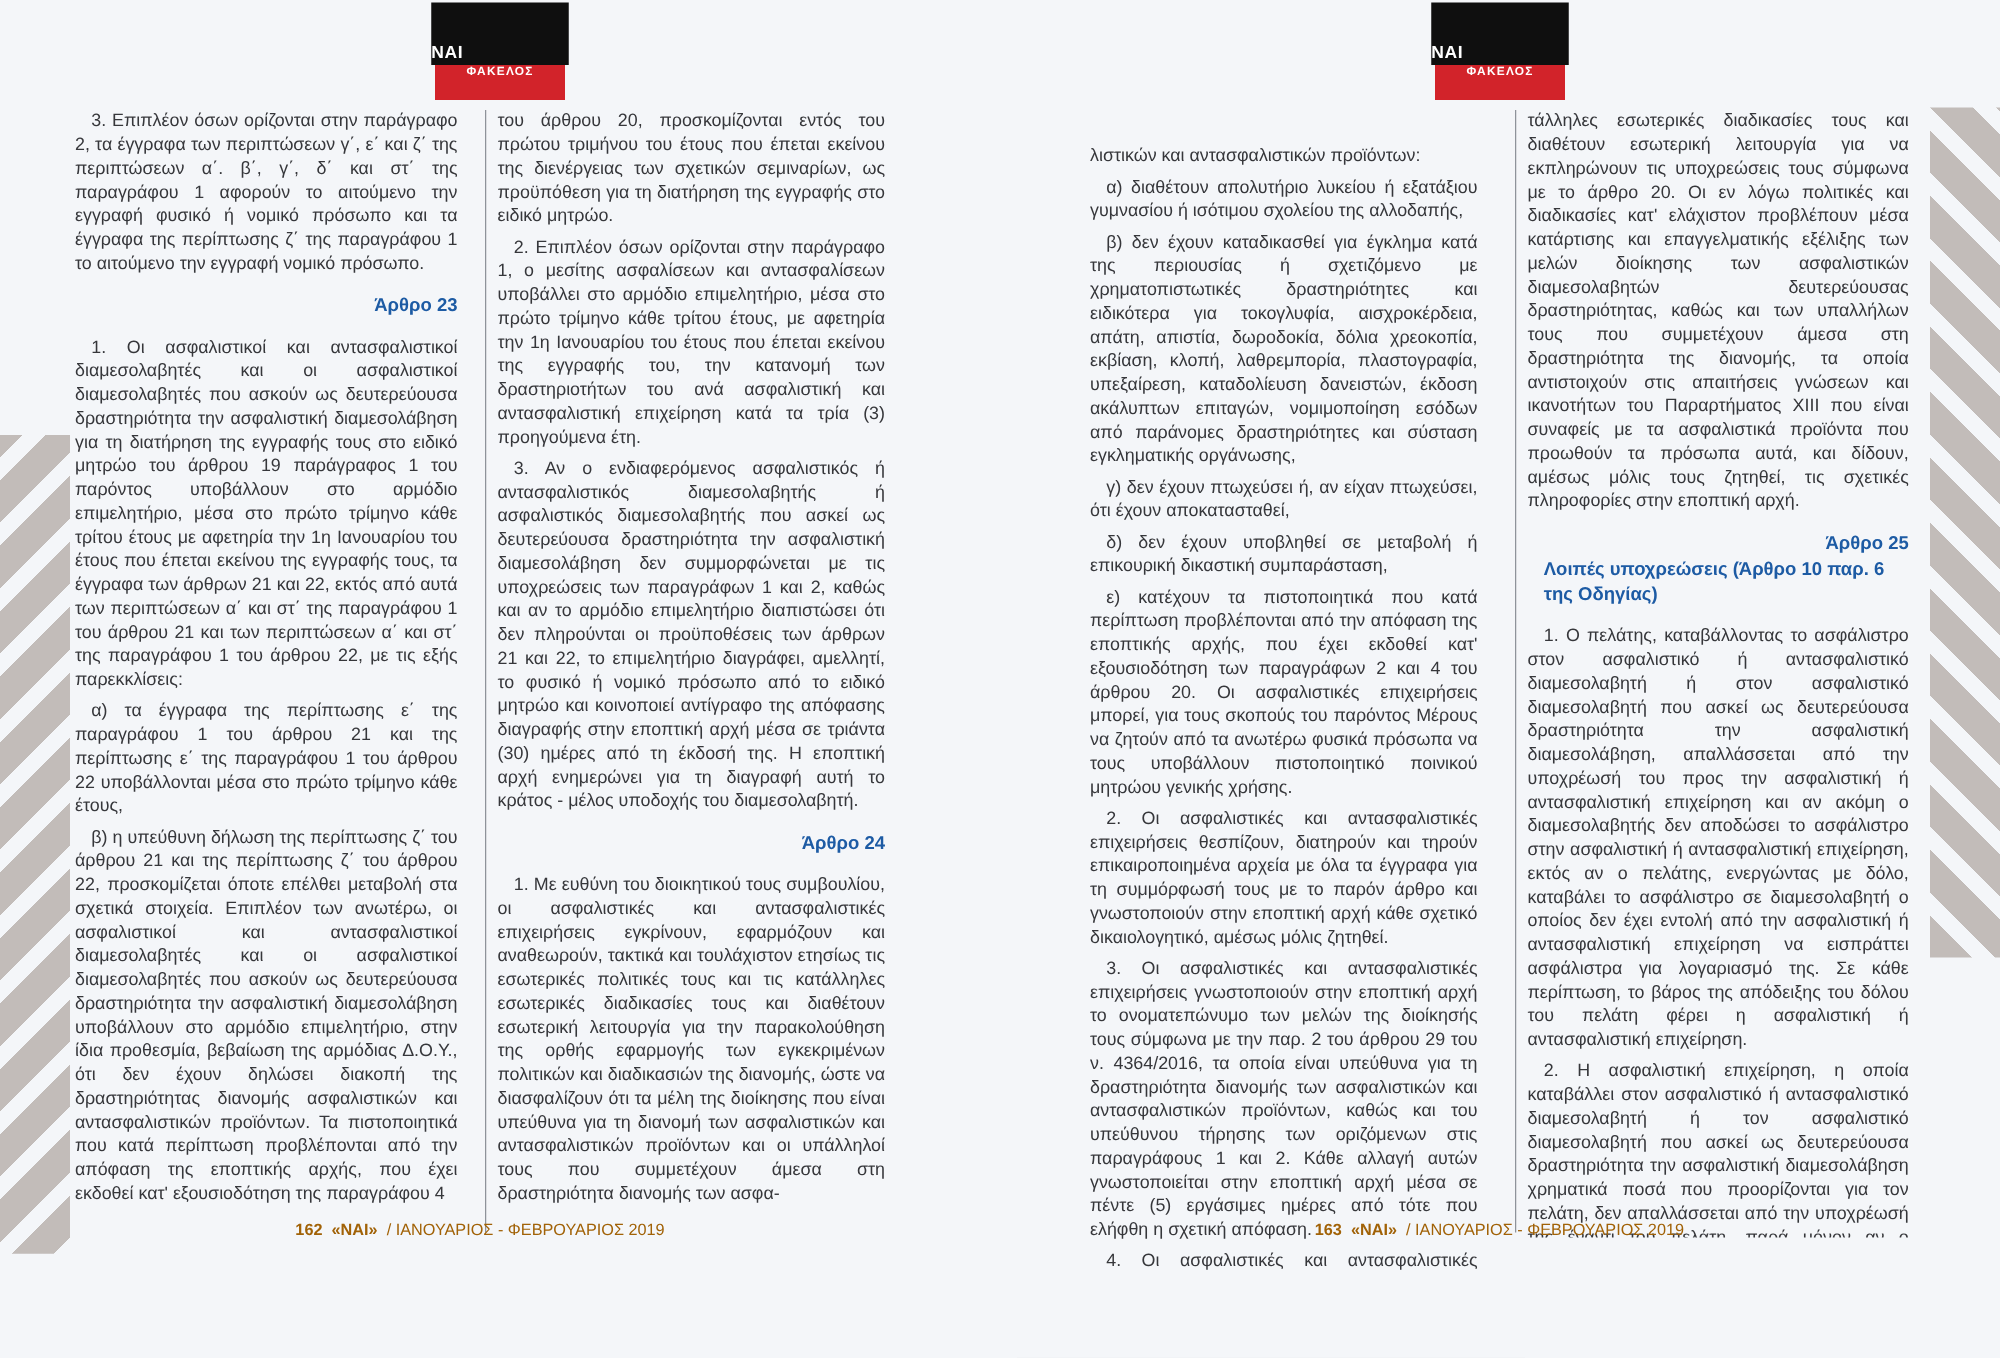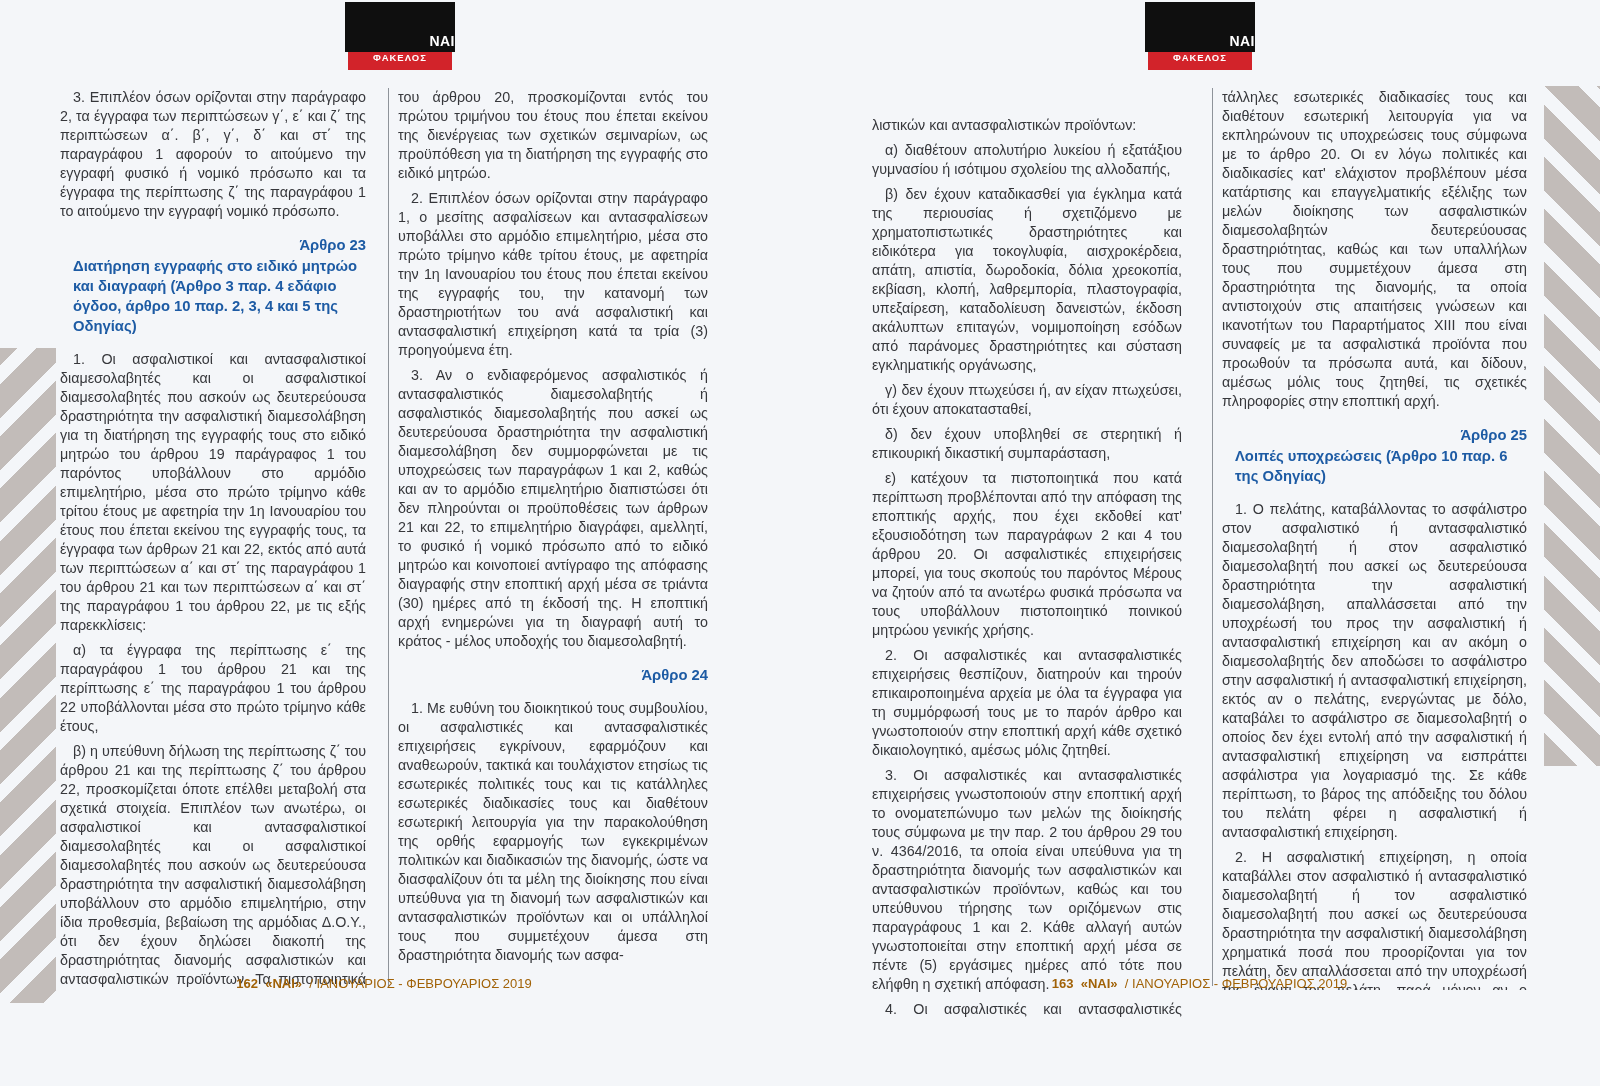--- a/index.html
+++ b/index.html
@@ -22,23 +22,23 @@
   .stripe-right{right:-16px;top:86px;width:72px;height:680px;
     background:repeating-linear-gradient(45deg, var(--stripe-gray) 0 24px, transparent 24px 37px);}
 
   .page{position:absolute;top:0;width:800px;height:1086px;}
   .page-left{left:0;}
   .page-right{left:800px;}
 
   
   .masthead{position:absolute;left:345px;top:0;width:110px;}
   .masthead-black{background:var(--brand-black);height:50px;margin-top:2px;position:relative;}
-  .masthead-black span{position:absolute;bottom:3px;left:0;right:0;text-align:right;
+  .masthead-black span{position:absolute;bottom:3px;left:0;right:0;text-align:left;
     color:#ffffff;font-weight:bold;font-size:14px;letter-spacing:.5px;}
-  .masthead-red{background:var(--brand-red);height:18px;margin:0 3px;position:relative;}
+  .masthead-red{background:var(--brand-red);height:28px;margin:0 3px;position:relative;}
   .masthead-red span{position:absolute;top:0;left:0;right:0;text-align:center;
     color:#ffffff;font-weight:bold;font-size:9.5px;line-height:12px;letter-spacing:1px;}
 
   
   .col{position:absolute;top:88px;height:902px;overflow:hidden;
     color:var(--text);font-size:14.3px;line-height:19px;text-align:justify;
     -webkit-hyphens:auto;hyphens:auto;}
   .col-a{left:60px;width:306px;}
   .col-b{left:398px;width:310px;}
   .col-c{left:72px;width:310px;margin-top:28px;}
@@ -74,21 +74,20 @@
       </div>
       <div class="masthead-red">
         <span>ΦΑΚΕΛΟΣ</span>
       </div>
     </div>
 
     <div class="col col-a">
         <p class="para">3. Επιπλέον όσων ορίζονται στην παράγραφο 2, τα έγγραφα των περιπτώσεων γ΄, ε΄ και ζ΄ της περιπτώσεων α΄. β΄, γ΄, δ΄ και στ΄ της παραγράφου 1 αφορούν το αιτούμενο την εγγραφή φυσικό ή νομικό πρόσωπο και τα έγγραφα της περίπτωσης ζ΄ της παραγράφου 1 το αιτούμενο την εγγραφή νομικό πρόσωπο.</p>
         <div class="heading">
           <div class="h-num">Άρθρο 23</div>
-          <div class="h-title">Διατήρηση εγγραφής στο ειδικό μητρώο και διαγραφή (Άρθρο 3 παρ. 4 εδάφιο όγδοο, άρθρο 10 παρ. 2, 3, 4 και 5 της Οδηγίας)</div>
         </div>
         <p class="para">1. Οι ασφαλιστικοί και αντασφαλιστικοί διαμεσολαβητές και οι ασφαλιστικοί διαμεσολαβητές που ασκούν ως δευτερεύουσα δραστηριότητα την ασφαλιστική διαμεσολάβηση για τη διατήρηση της εγγραφής τους στο ειδικό μητρώο του άρθρου 19 παράγραφος 1 του παρόντος υποβάλλουν στο αρμόδιο επιμελητήριο, μέσα στο πρώτο τρίμηνο κάθε τρίτου έτους με αφετηρία την 1η Ιανουαρίου του έτους που έπεται εκείνου της εγγραφής τους, τα έγγραφα των άρθρων 21 και 22, εκτός από αυτά των περιπτώσεων α΄ και στ΄ της παραγράφου 1 του άρθρου 21 και των περιπτώσεων α΄ και στ΄ της παραγράφου 1 του άρθρου 22, με τις εξής παρεκκλίσεις:</p>
         <p class="para">α) τα έγγραφα της περίπτωσης ε΄ της παραγράφου 1 του άρθρου 21 και της περίπτωσης ε΄ της παραγράφου 1 του άρθρου 22 υποβάλλονται μέσα στο πρώτο τρίμηνο κάθε έτους,</p>
         <p class="para">β) η υπεύθυνη δήλωση της περίπτωσης ζ΄ του άρθρου 21 και της περίπτωσης ζ΄ του άρθρου 22, προσκομίζεται όποτε επέλθει μεταβολή στα σχετικά στοιχεία. Επιπλέον των ανωτέρω, οι ασφαλιστικοί και αντασφαλιστικοί διαμεσολαβητές και οι ασφαλιστικοί διαμεσολαβητές που ασκούν ως δευτερεύουσα δραστηριότητα την ασφαλιστική διαμεσολάβηση υποβάλλουν στο αρμόδιο επιμελητήριο, στην ίδια προθεσμία, βεβαίωση της αρμόδιας Δ.Ο.Υ., ότι δεν έχουν δηλώσει διακοπή της δραστηριότητας διανομής ασφαλιστικών και αντασφαλιστικών προϊόντων. Τα πιστοποιητικά που κατά περίπτωση προβλέπονται από την απόφαση της εποπτικής αρχής, που έχει εκδοθεί κατ' εξουσιοδότηση της παραγράφου 4</p>
       </div>
     <div class="divider divider-left"></div>
     <div class="col col-b">
         <p class="para cont">του άρθρου 20, προσκομίζονται εντός του πρώτου τριμήνου του έτους που έπεται εκείνου της διενέργειας των σχετικών σεμιναρίων, ως προϋπόθεση για τη διατήρηση της εγγραφής στο ειδικό μητρώο.</p>
         <p class="para">2. Επιπλέον όσων ορίζονται στην παράγραφο 1, ο μεσίτης ασφαλίσεων και αντασφαλίσεων υποβάλλει στο αρμόδιο επιμελητήριο, μέσα στο πρώτο τρίμηνο κάθε τρίτου έτους, με αφετηρία την 1η Ιανουαρίου του έτους που έπεται εκείνου της εγγραφής του, την κατανομή των δραστηριοτήτων του ανά ασφαλιστική και αντασφαλιστική επιχείρηση κατά τα τρία (3) προηγούμενα έτη.</p>
         <p class="para">3. Αν ο ενδιαφερόμενος ασφαλιστικός ή αντασφαλιστικός διαμεσολαβητής ή ασφαλιστικός διαμεσολαβητής που ασκεί ως δευτερεύουσα δραστηριότητα την ασφαλιστική διαμεσολάβηση δεν συμμορφώνεται με τις υποχρεώσεις των παραγράφων 1 και 2, καθώς και αν το αρμόδιο επιμελητήριο διαπιστώσει ότι δεν πληρούνται οι προϋποθέσεις των άρθρων 21 και 22, το επιμελητήριο διαγράφει, αμελλητί, το φυσικό ή νομικό πρόσωπο από το ειδικό μητρώο και κοινοποιεί αντίγραφο της απόφασης διαγραφής στην εποπτική αρχή μέσα σε τριάντα (30) ημέρες από τη έκδοσή της. Η εποπτική αρχή ενημερώνει για τη διαγραφή αυτή το κράτος - μέλος υποδοχής του διαμεσολαβητή.</p>
@@ -113,21 +112,21 @@
       <div class="masthead-red">
         <span>ΦΑΚΕΛΟΣ</span>
       </div>
     </div>
 
     <div class="col col-c">
         <p class="para cont">λιστικών και αντασφαλιστικών προϊόντων:</p>
         <p class="para">α) διαθέτουν απολυτήριο λυκείου ή εξατάξιου γυμνασίου ή ισότιμου σχολείου της αλλοδαπής,</p>
         <p class="para">β) δεν έχουν καταδικασθεί για έγκλημα κατά της περιουσίας ή σχετιζόμενο με χρηματοπιστωτικές δραστηριότητες και ειδικότερα για τοκογλυφία, αισχροκέρδεια, απάτη, απιστία, δωροδοκία, δόλια χρεοκοπία, εκβίαση, κλοπή, λαθρεμπορία, πλαστογραφία, υπεξαίρεση, καταδολίευση δανειστών, έκδοση ακάλυπτων επιταγών, νομιμοποίηση εσόδων από παράνομες δραστηριότητες και σύσταση εγκληματικής οργάνωσης,</p>
         <p class="para">γ) δεν έχουν πτωχεύσει ή, αν είχαν πτωχεύσει, ότι έχουν αποκατασταθεί,</p>
-        <p class="para">δ) δεν έχουν υποβληθεί σε στερητική ή επικουρική δικαστική συμπαράσταση,</p>
+        <p class="para">δ) δεν έχουν υποβληθεί σε μεταβολή ή επικουρική δικαστική συμπαράσταση,</p>
         <p class="para">ε) κατέχουν τα πιστοποιητικά που κατά περίπτωση προβλέπονται από την απόφαση της εποπτικής αρχής, που έχει εκδοθεί κατ' εξουσιοδότηση των παραγράφων 2 και 4 του άρθρου 20. Οι ασφαλιστικές επιχειρήσεις μπορεί, για τους σκοπούς του παρόντος Μέρους να ζητούν από τα ανωτέρω φυσικά πρόσωπα να τους υποβάλλουν πιστοποιητικό ποινικού μητρώου γενικής χρήσης.</p>
         <p class="para">2. Οι ασφαλιστικές και αντασφαλιστικές επιχειρήσεις θεσπίζουν, διατηρούν και τηρούν επικαιροποιημένα αρχεία με όλα τα έγγραφα για τη συμμόρφωσή τους με το παρόν άρθρο και γνωστοποιούν στην εποπτική αρχή κάθε σχετικό δικαιολογητικό, αμέσως μόλις ζητηθεί.</p>
         <p class="para">3. Οι ασφαλιστικές και αντασφαλιστικές επιχειρήσεις γνωστοποιούν στην εποπτική αρχή το ονοματεπώνυμο των μελών της διοίκησής τους σύμφωνα με την παρ. 2 του άρθρου 29 του ν. 4364/2016, τα οποία είναι υπεύθυνα για τη δραστηριότητα διανομής των ασφαλιστικών και αντασφαλιστικών προϊόντων, καθώς και του υπεύθυνου τήρησης των οριζόμενων στις παραγράφους 1 και 2. Κάθε αλλαγή αυτών γνωστοποιείται στην εποπτική αρχή μέσα σε πέντε (5) εργάσιμες ημέρες από τότε που ελήφθη η σχετική απόφαση.</p>
         <p class="para">4. Οι ασφαλιστικές και αντασφαλιστικές επιχειρήσεις εγκρίνουν, εφαρμόζουν και αναθεωρούν τακτικά τις εσωτερικές πολιτικές τους και τις κα-</p>
       </div>
     <div class="divider divider-right"></div>
     <div class="col col-d">
         <p class="para cont">τάλληλες εσωτερικές διαδικασίες τους και διαθέτουν εσωτερική λειτουργία για να εκπληρώνουν τις υποχρεώσεις τους σύμφωνα με το άρθρο 20. Οι εν λόγω πολιτικές και διαδικασίες κατ' ελάχιστον προβλέπουν μέσα κατάρτισης και επαγγελματικής εξέλιξης των μελών διοίκησης των ασφαλιστικών διαμεσολαβητών δευτερεύουσας δραστηριότητας, καθώς και των υπαλλήλων τους που συμμετέχουν άμεσα στη δραστηριότητα της διανομής, τα οποία αντιστοιχούν στις απαιτήσεις γνώσεων και ικανοτήτων του Παραρτήματος XIII που είναι συναφείς με τα ασφαλιστικά προϊόντα που προωθούν τα πρόσωπα αυτά, και δίδουν, αμέσως μόλις τους ζητηθεί, τις σχετικές πληροφορίες στην εποπτική αρχή.</p>
         <div class="heading">
           <div class="h-num">Άρθρο 25</div>

